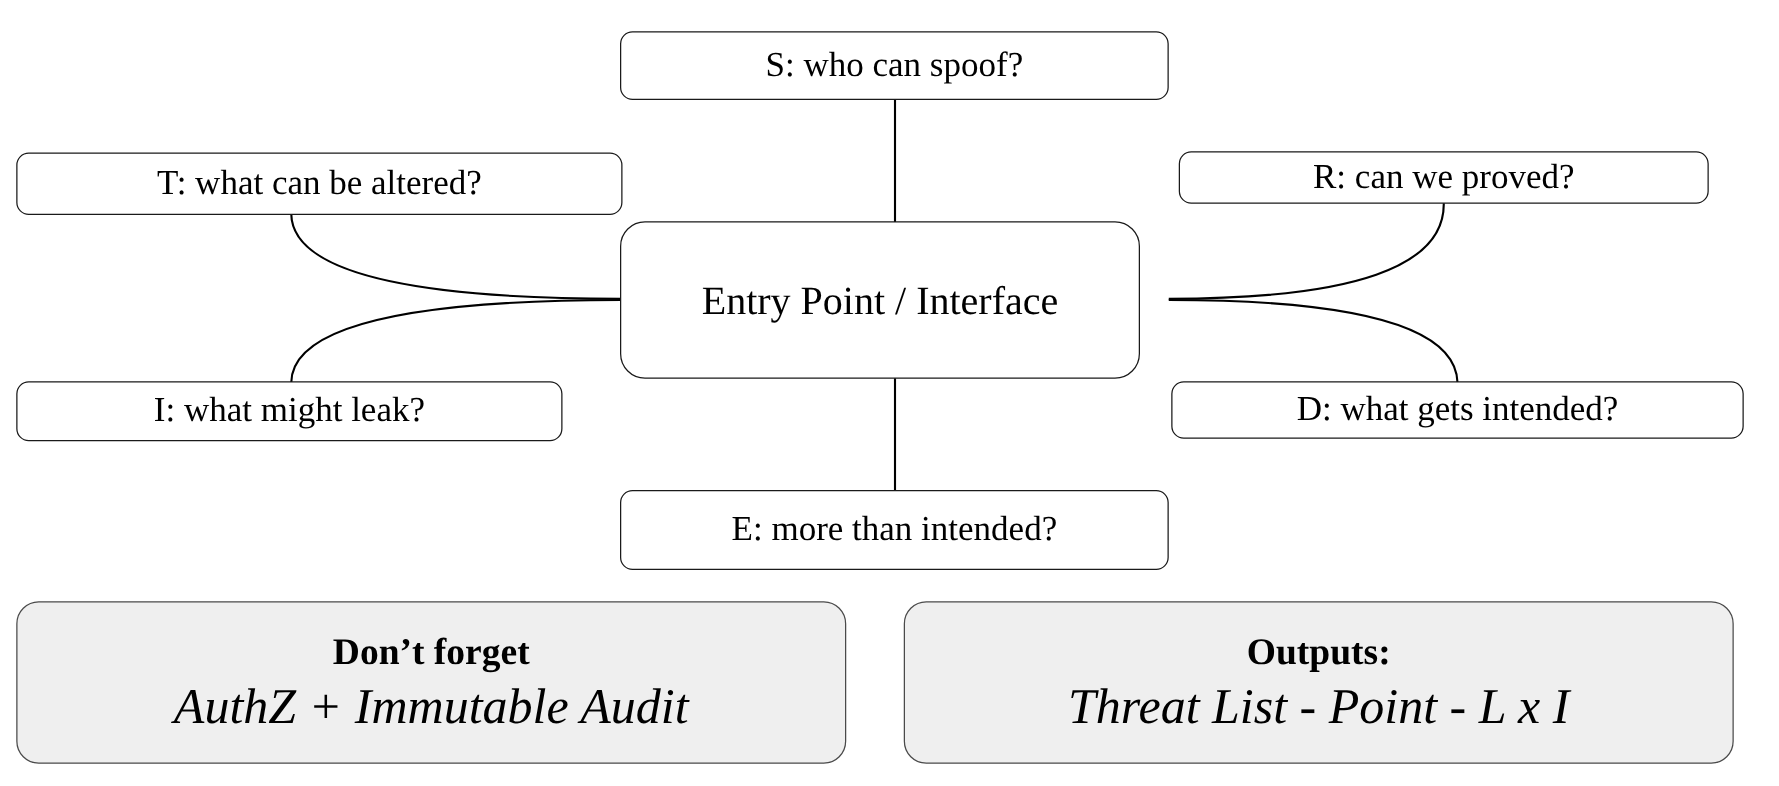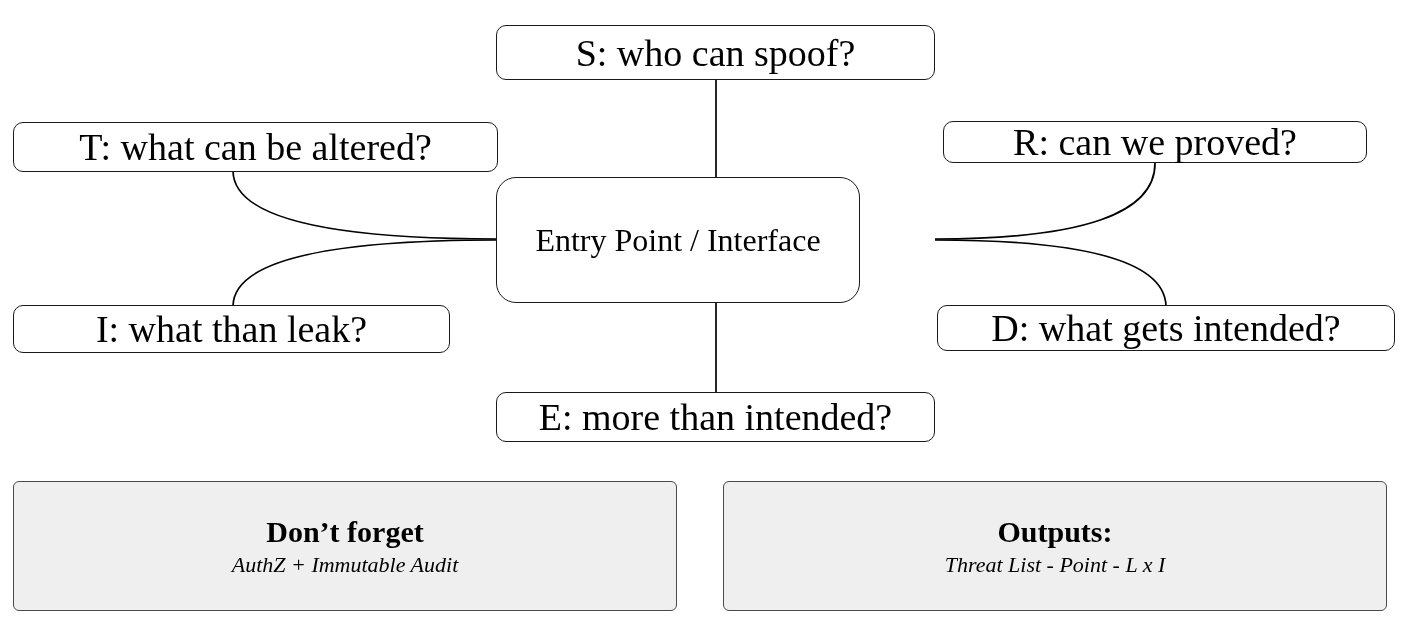--- a/index.html
+++ b/index.html
@@ -29,63 +29,63 @@
     fill: none;
   }
   .node {
     position: absolute;
     background: #ffffff;
     border: 1.7px solid #1a1a1a;
     border-radius: 10px;
     display: flex;
     align-items: center;
     justify-content: center;
-    font-size: 38px;
+    font-size: 28px;
     line-height: 1;
     white-space: nowrap;
     box-sizing: border-box;
     z-index: 2;
   }
   .node-center {
     border-radius: 20px;
     font-size: 32px;
   }
   .node-s { left: 496px; top: 25px;  width: 439px; height: 55px; }
   .node-t { left: 13px;  top: 122px; width: 485px; height: 50px; }
   .node-r { left: 943px; top: 121px; width: 424px; height: 42px; }
   .node-i { left: 13px;  top: 305px; width: 437px; height: 48px; }
   .node-d { left: 937px; top: 305px; width: 458px; height: 46px; }
-  .node-e { left: 496px; top: 392px; width: 439px; height: 50px; text-align: right; }
-  .node-center { left: 496px; top: 177px; width: 364px; height: 126px; }
+  .node-e { left: 496px; top: 392px; width: 439px; height: 64px; text-align: right; }
+  .node-center { left: 496px; top: 177px; width: 416px; height: 126px; }
   .note {
     position: absolute;
     top: 481px;
     width: 664px;
     height: 130px;
     background: #efefef;
     border: 1.8px solid #4a4a4a;
-    border-radius: 6px;
+    border-radius: 18px;
     display: flex;
     flex-direction: column;
     align-items: center;
     justify-content: center;
     gap: 5px;
     box-sizing: border-box;
     z-index: 2;
   }
   .note-left  { left: 13px; }
   .note-right { left: 723px; }
   .note-title {
     font-weight: bold;
     font-size: 30px;
     line-height: 1.1;
   }
   .note-body {
     font-style: italic;
-    font-size: 22px;
+    font-size: 40px;
     line-height: 1.1;
   }
 </style>
 </head>
 <body>
 
 <div class="canvas">
 
   <svg class="connectors" viewBox="0 0 1423 629" xmlns="http://www.w3.org/2000/svg">
     <line x1="716" y1="79" x2="716" y2="178"></line>
@@ -95,21 +95,21 @@
     <path d="M 1155 162 Q 1157 239 935 239"></path>
     <path d="M 1166 306 Q 1164 240 935 240"></path>
   </svg>
 
   <div class="node node-s">S: who can spoof?</div>
 
   <div class="node node-t">T: what can be altered?</div>
 
   <div class="node node-r">R: can we proved?</div>
 
-  <div class="node node-i">I: what than leak?</div>
+  <div class="node node-i">I: what might leak?</div>
 
   <div class="node node-d">D: what gets intended?</div>
 
   <div class="node node-e">E: more than intended?</div>
 
   <div class="node node-center">Entry Point / Interface</div>
 
   <div class="note note-left">
     <div class="note-title">Don’t forget</div>
     <div class="note-body">AuthZ + Immutable Audit</div>

